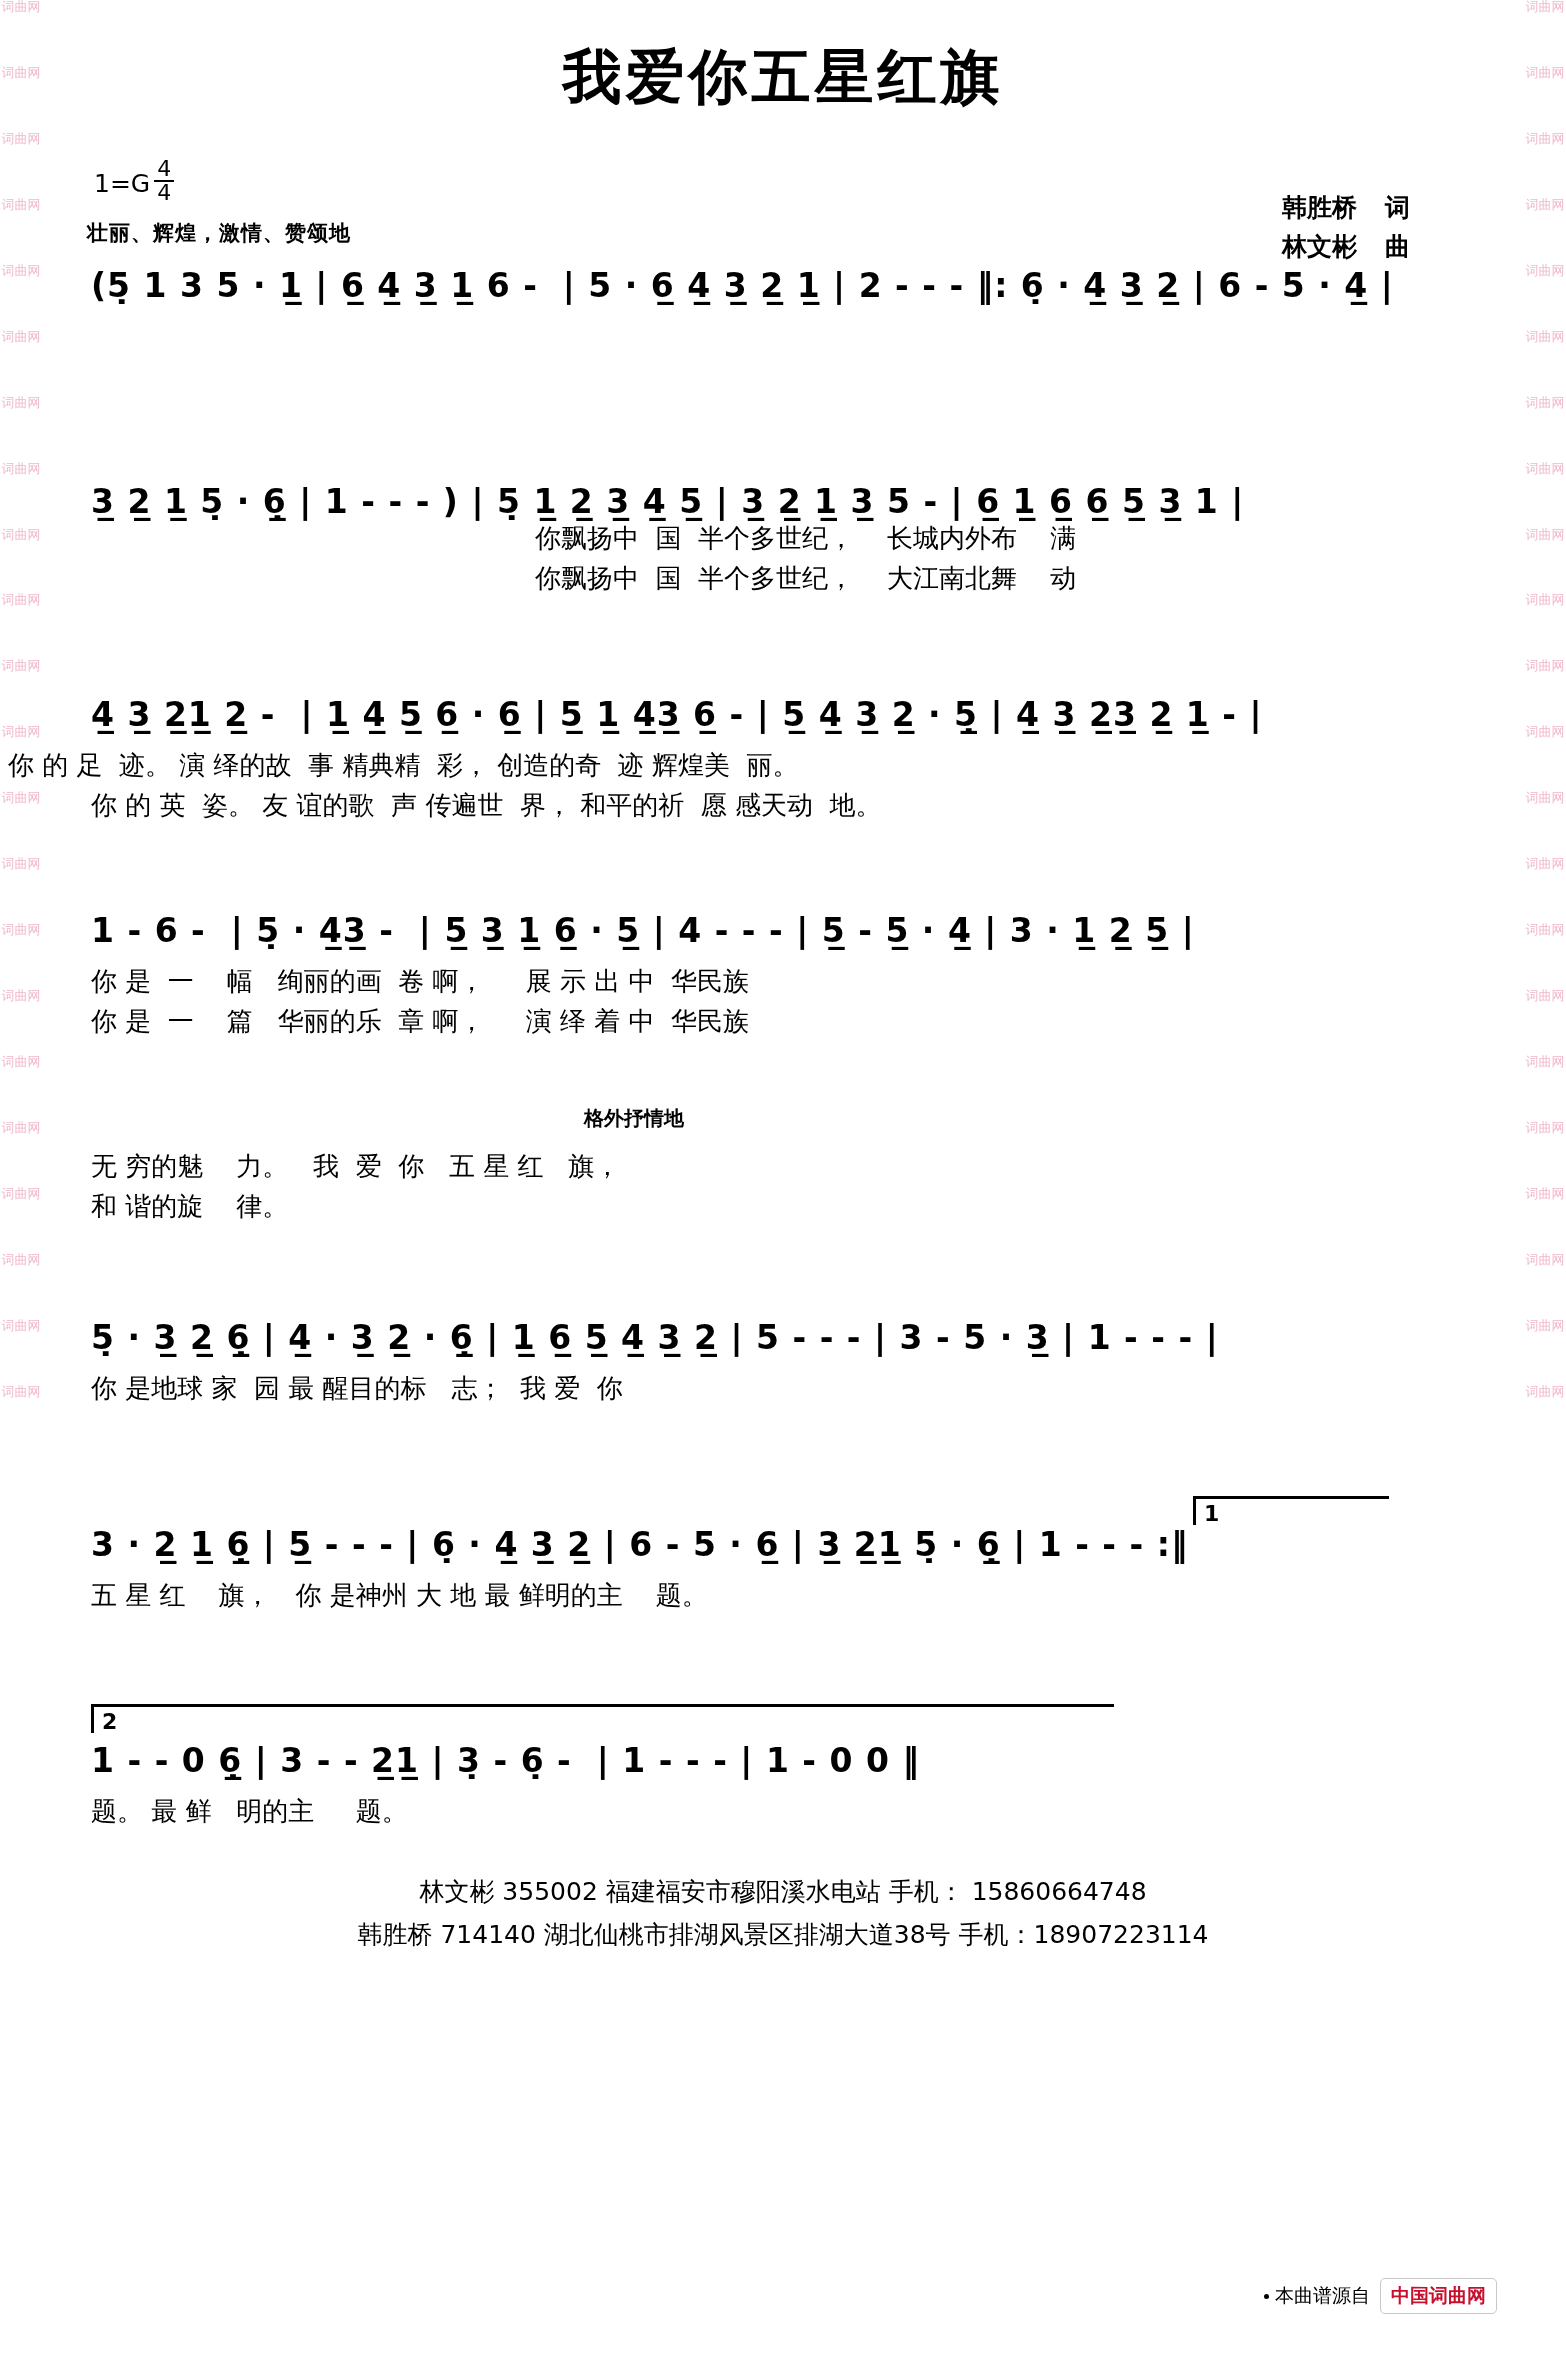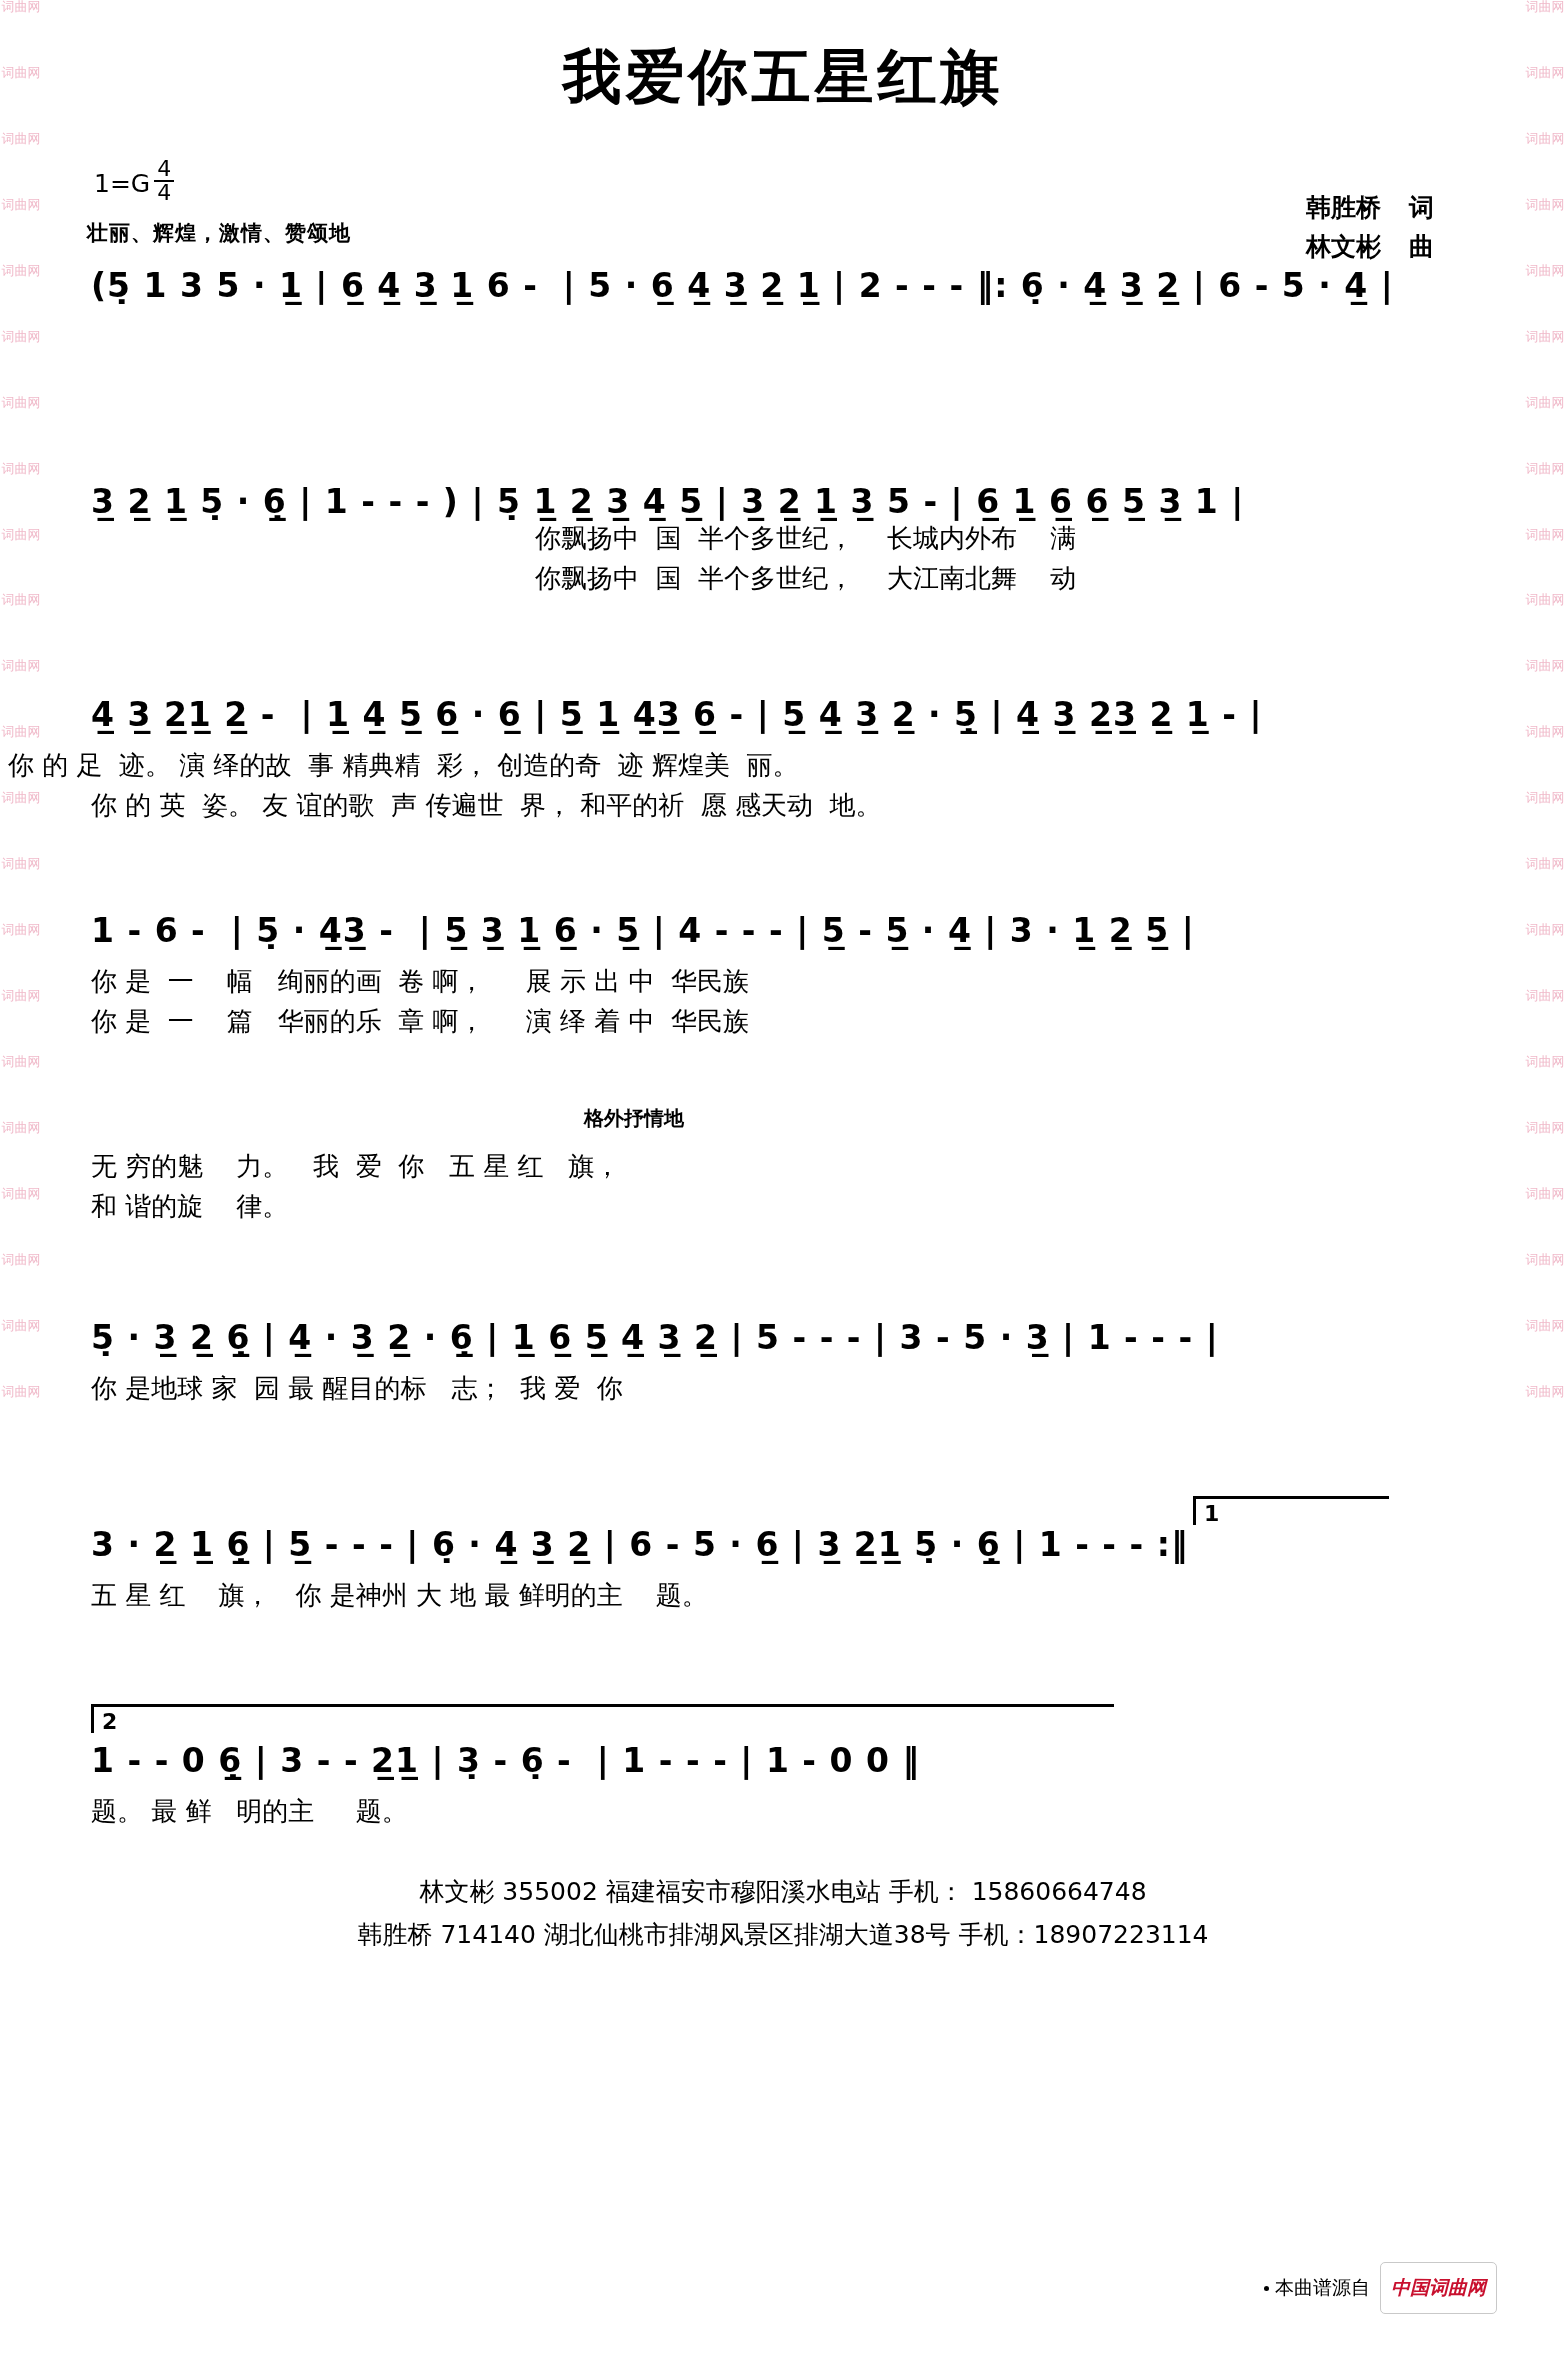--- a/index.html
+++ b/index.html
@@ -85,21 +85,21 @@
     position: absolute;
     left: 87px;
     top: 81px;
     font-family: "DejaVu Sans", sans-serif;
     font-weight: bold;
     font-size: 21px;
     letter-spacing: 1px;
   }
   .credits {
     position: absolute;
-    right: 132px;
+    right: 156px;
     top: 51px;
     font-family: "DejaVu Sans", sans-serif;
     font-weight: bold;
     font-size: 25px;
     line-height: 1.55;
     text-align: left;
   }
   .credits .role { margin-left: 28px; }
 
   
@@ -168,26 +168,25 @@
   .source-line .dot {
     width: 5px; height: 5px;
     background: #000;
     border-radius: 50%;
     margin-right: 6px;
   }
   .site-badge {
     margin-left: 10px;
     border: 1px solid #c9c9c9;
     border-radius: 5px;
-    padding: 12px 10px;
+    padding: 4px 10px;
     color: #c8102e;
     font-weight: bold;
     font-size: 19px;
     background: #fff;
-    font-style: italic;
   }
 </style>
 </head>
 <body>
 
 <div class="page">
 
   <div class="wm-col left" id="wm-left">
       <div class="wm-item">词曲网</div>
       <div class="wm-item">词曲网</div>

